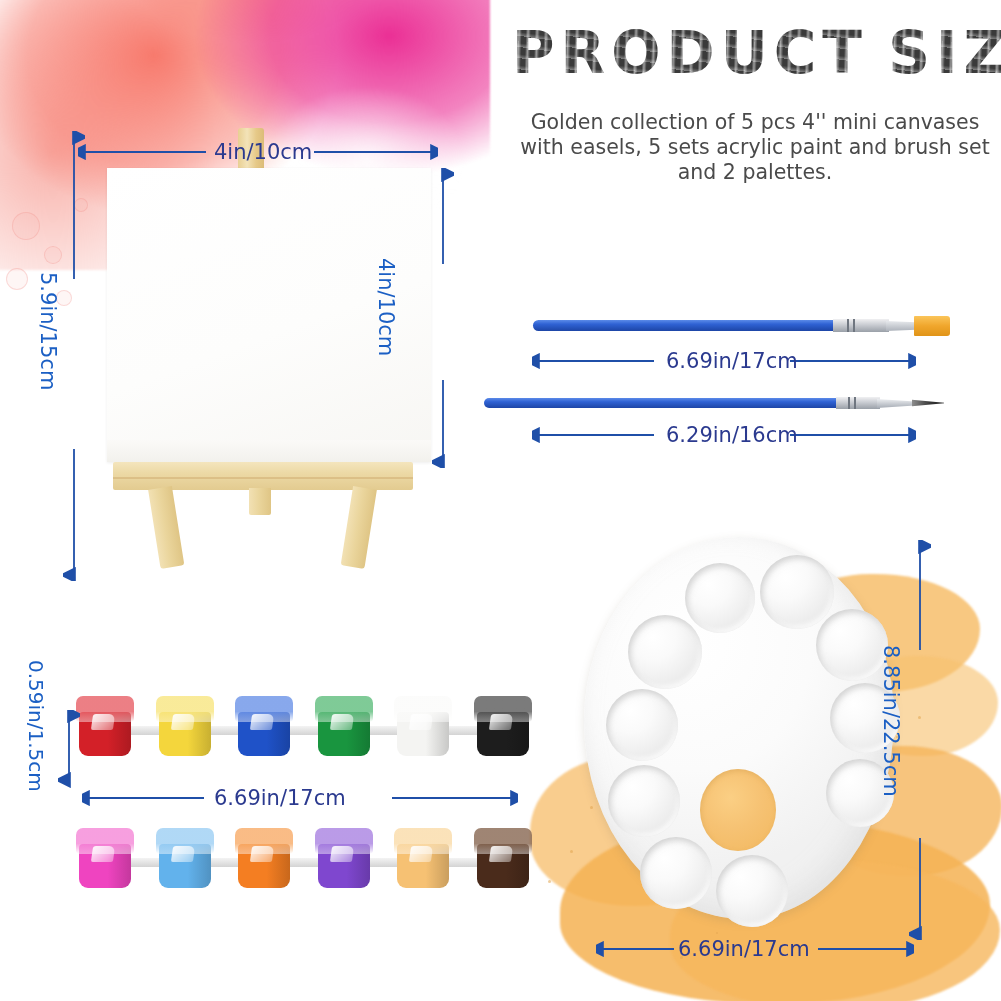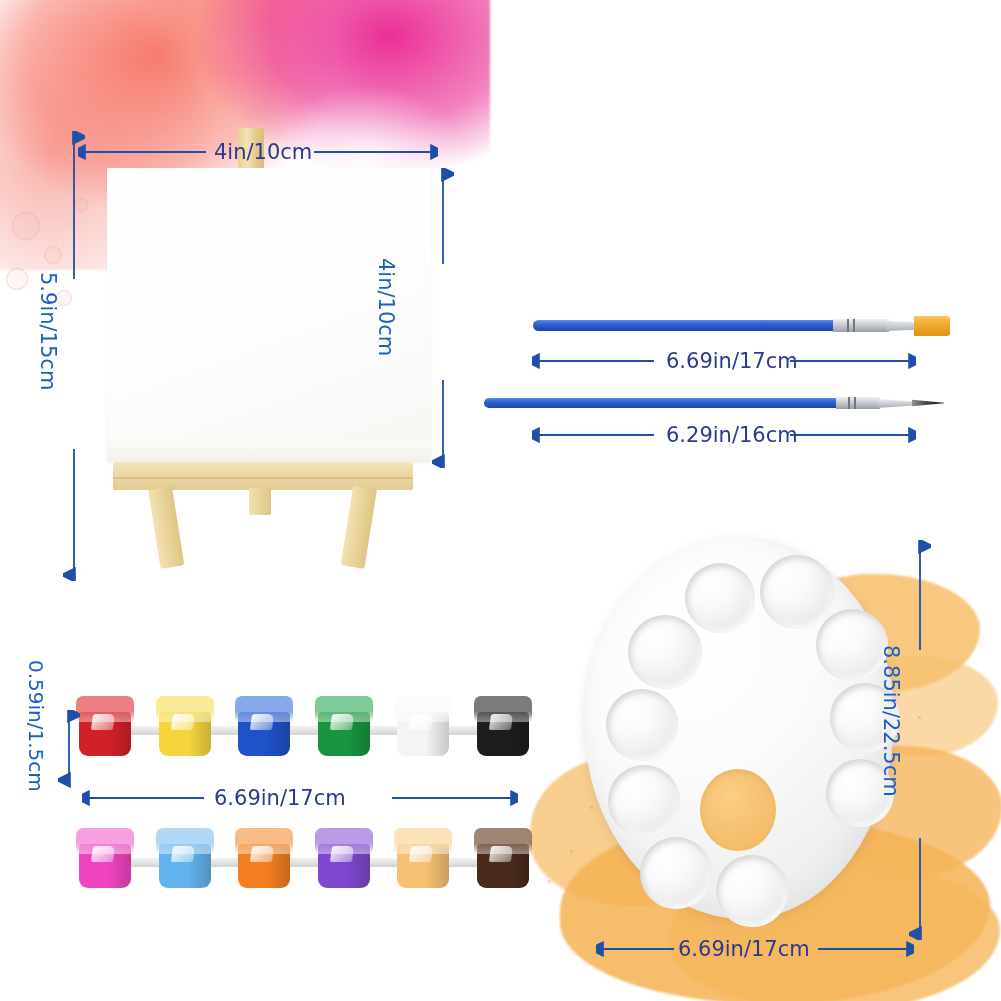--- a/index.html
+++ b/index.html
@@ -321,20 +321,24 @@
     <div class="speckle" style="left:330px; top:210px; width:3px; height:3px;"></div>
     <div class="speckle" style="left:60px;  top:246px; width:3px; height:3px;"></div>
     <div class="speckle" style="left:88px;  top:268px; width:2px; height:2px;"></div>
     <div class="speckle" style="left:40px;  top:290px; width:3px; height:3px;"></div>
     <div class="speckle" style="left:110px; top:238px; width:2px; height:2px;"></div>
     <div class="speckle" style="left:18px;  top:320px; width:3px; height:3px;"></div>
     <div class="speckle" style="left:150px; top:396px; width:3px; height:3px;"></div>
     <div class="speckle" style="left:186px; top:372px; width:2px; height:2px;"></div>
   </div>
 
+  <div class="title">
+    <span id="title-slot"><span class="tchar">P</span><span class="tchar">R</span><span class="tchar">O</span><span class="tchar">D</span><span class="tchar">U</span><span class="tchar">C</span><span class="tchar">T</span><span style="letter-spacing: 0px;">&nbsp;</span><span class="tchar">S</span><span class="tchar">I</span><span class="tchar">Z</span></span>
+  </div>
+  <div class="subtitle">Golden collection of 5 pcs 4'' mini canvases with easels, 5 sets acrylic paint and brush set and 2 palettes.</div>
 
   <div>
     <div class="easel-post"></div>
     <div class="canvas-face"></div>
     <div class="canvas-edge"></div>
     <div class="easel-ledge"></div>
     <div class="leg leg-left"></div>
     <div class="leg leg-center"></div>
     <div class="leg leg-right"></div>
   </div>

